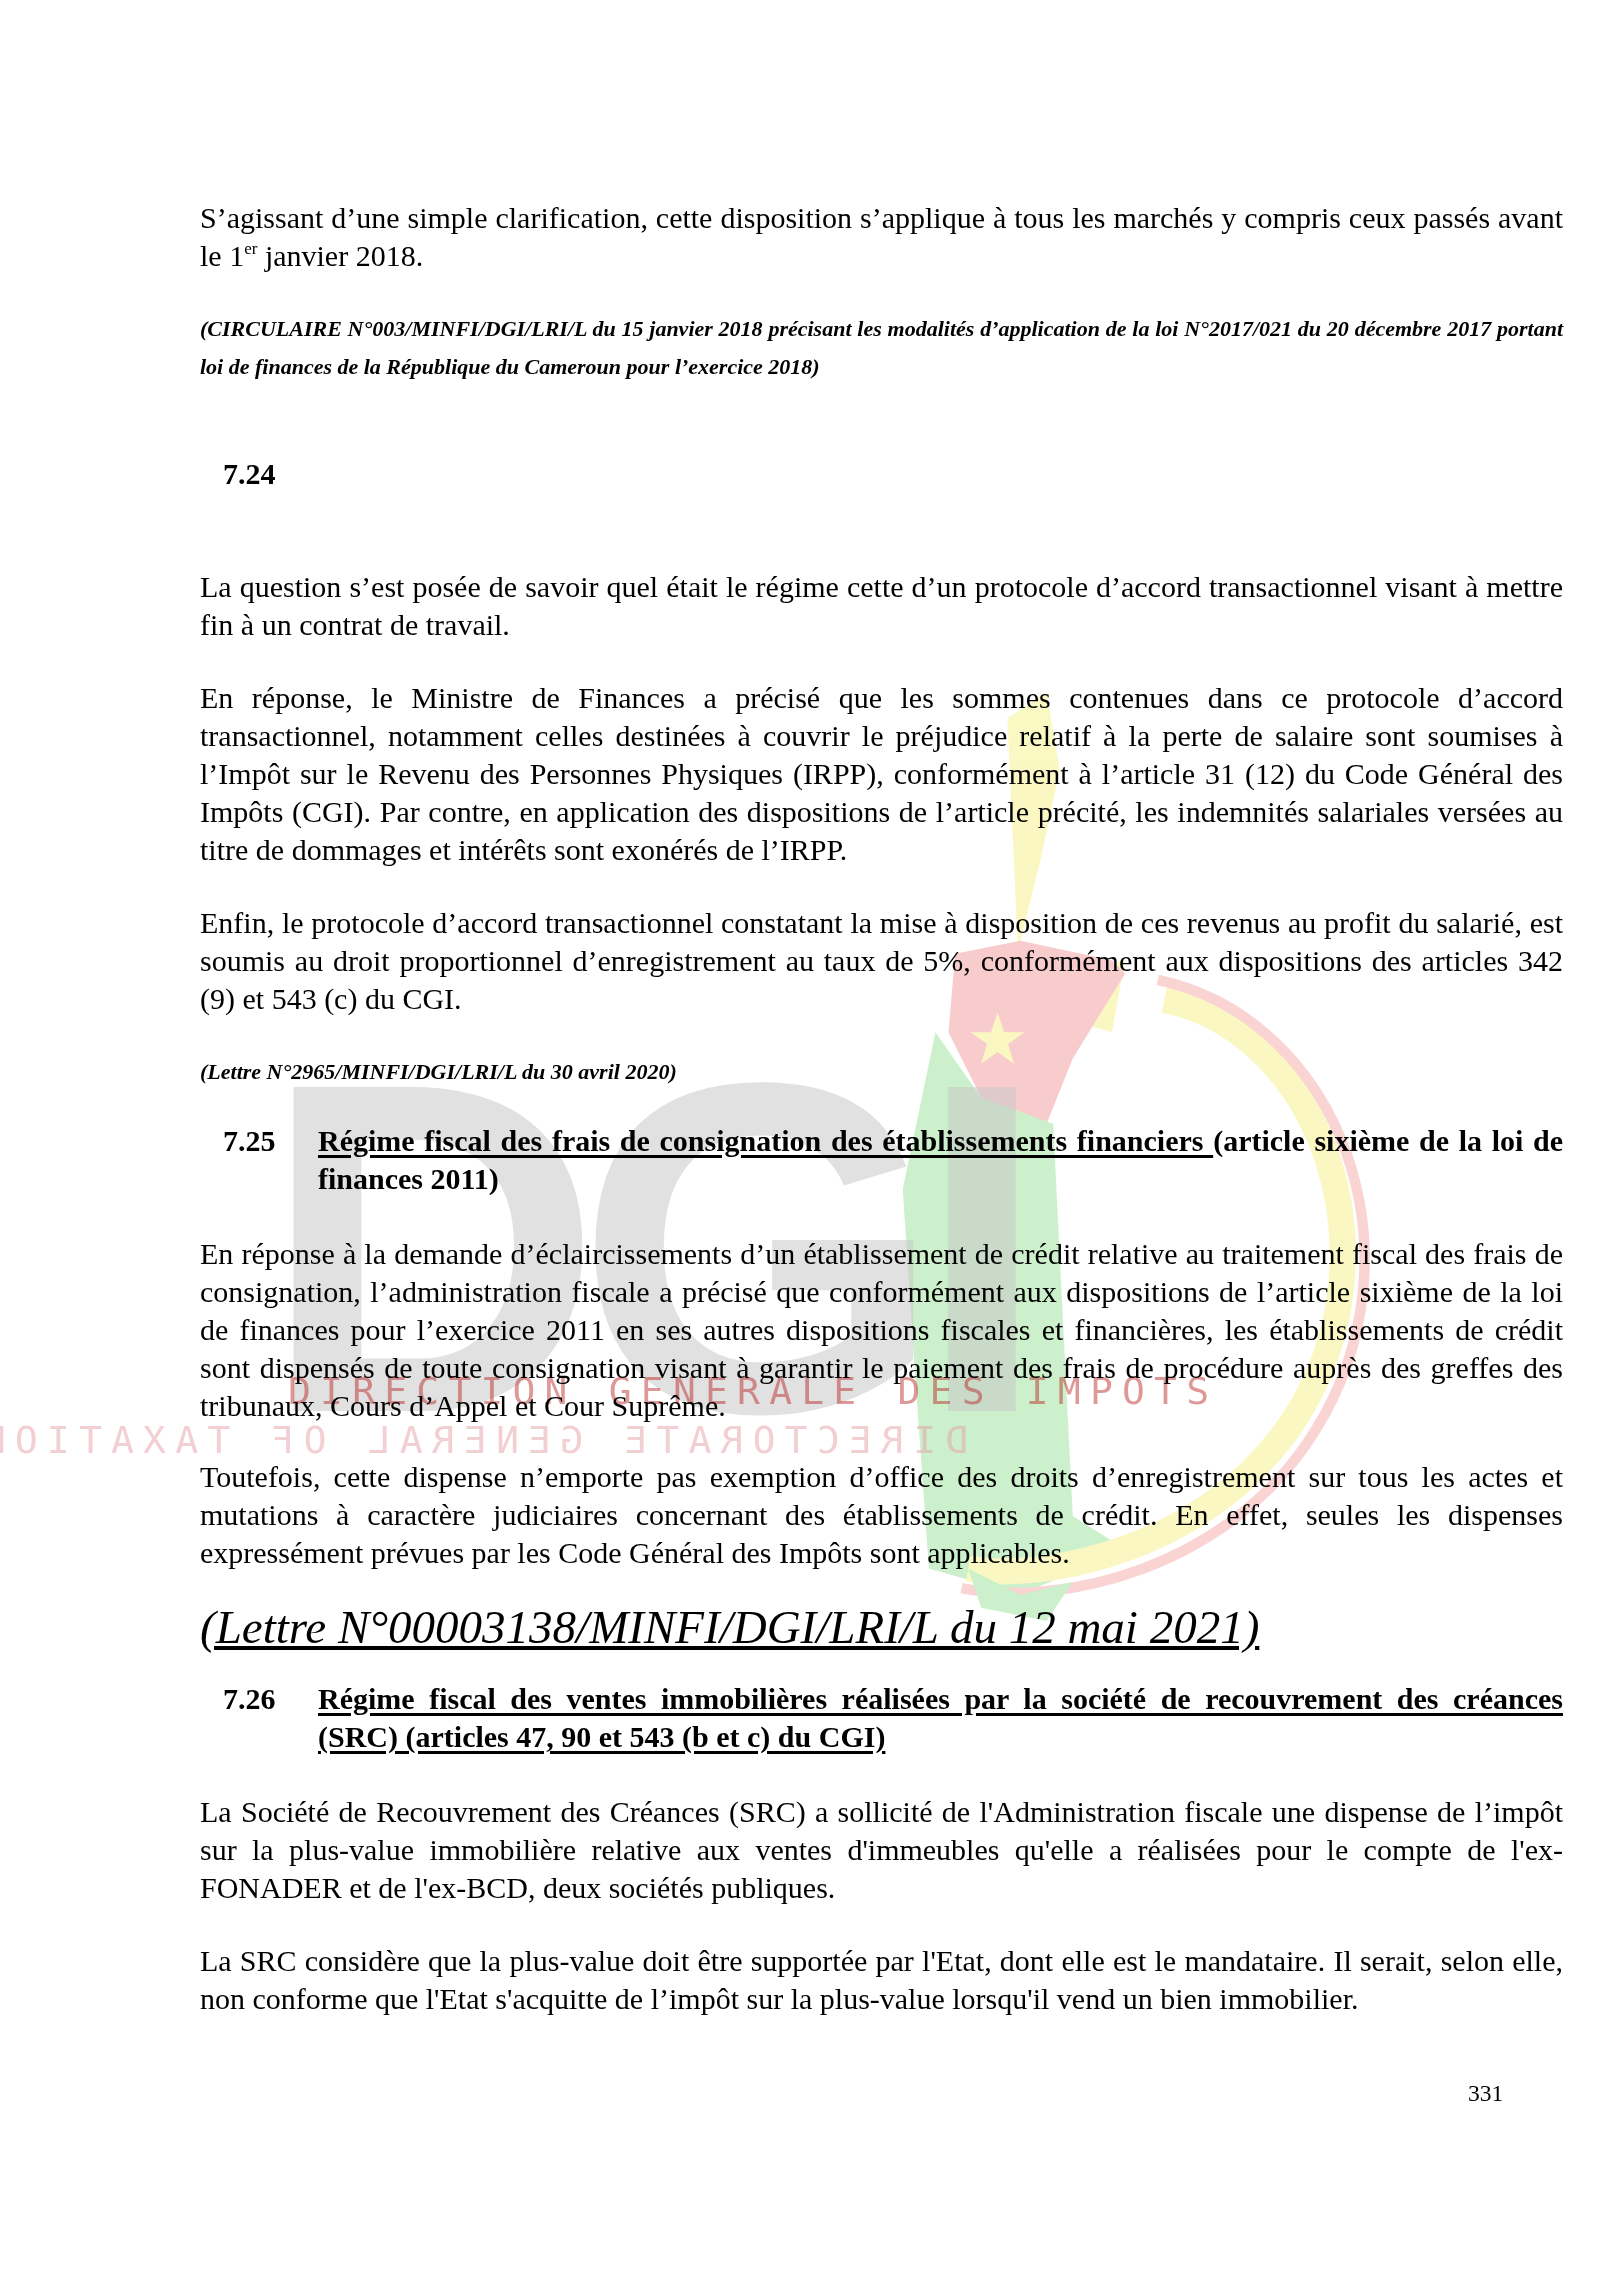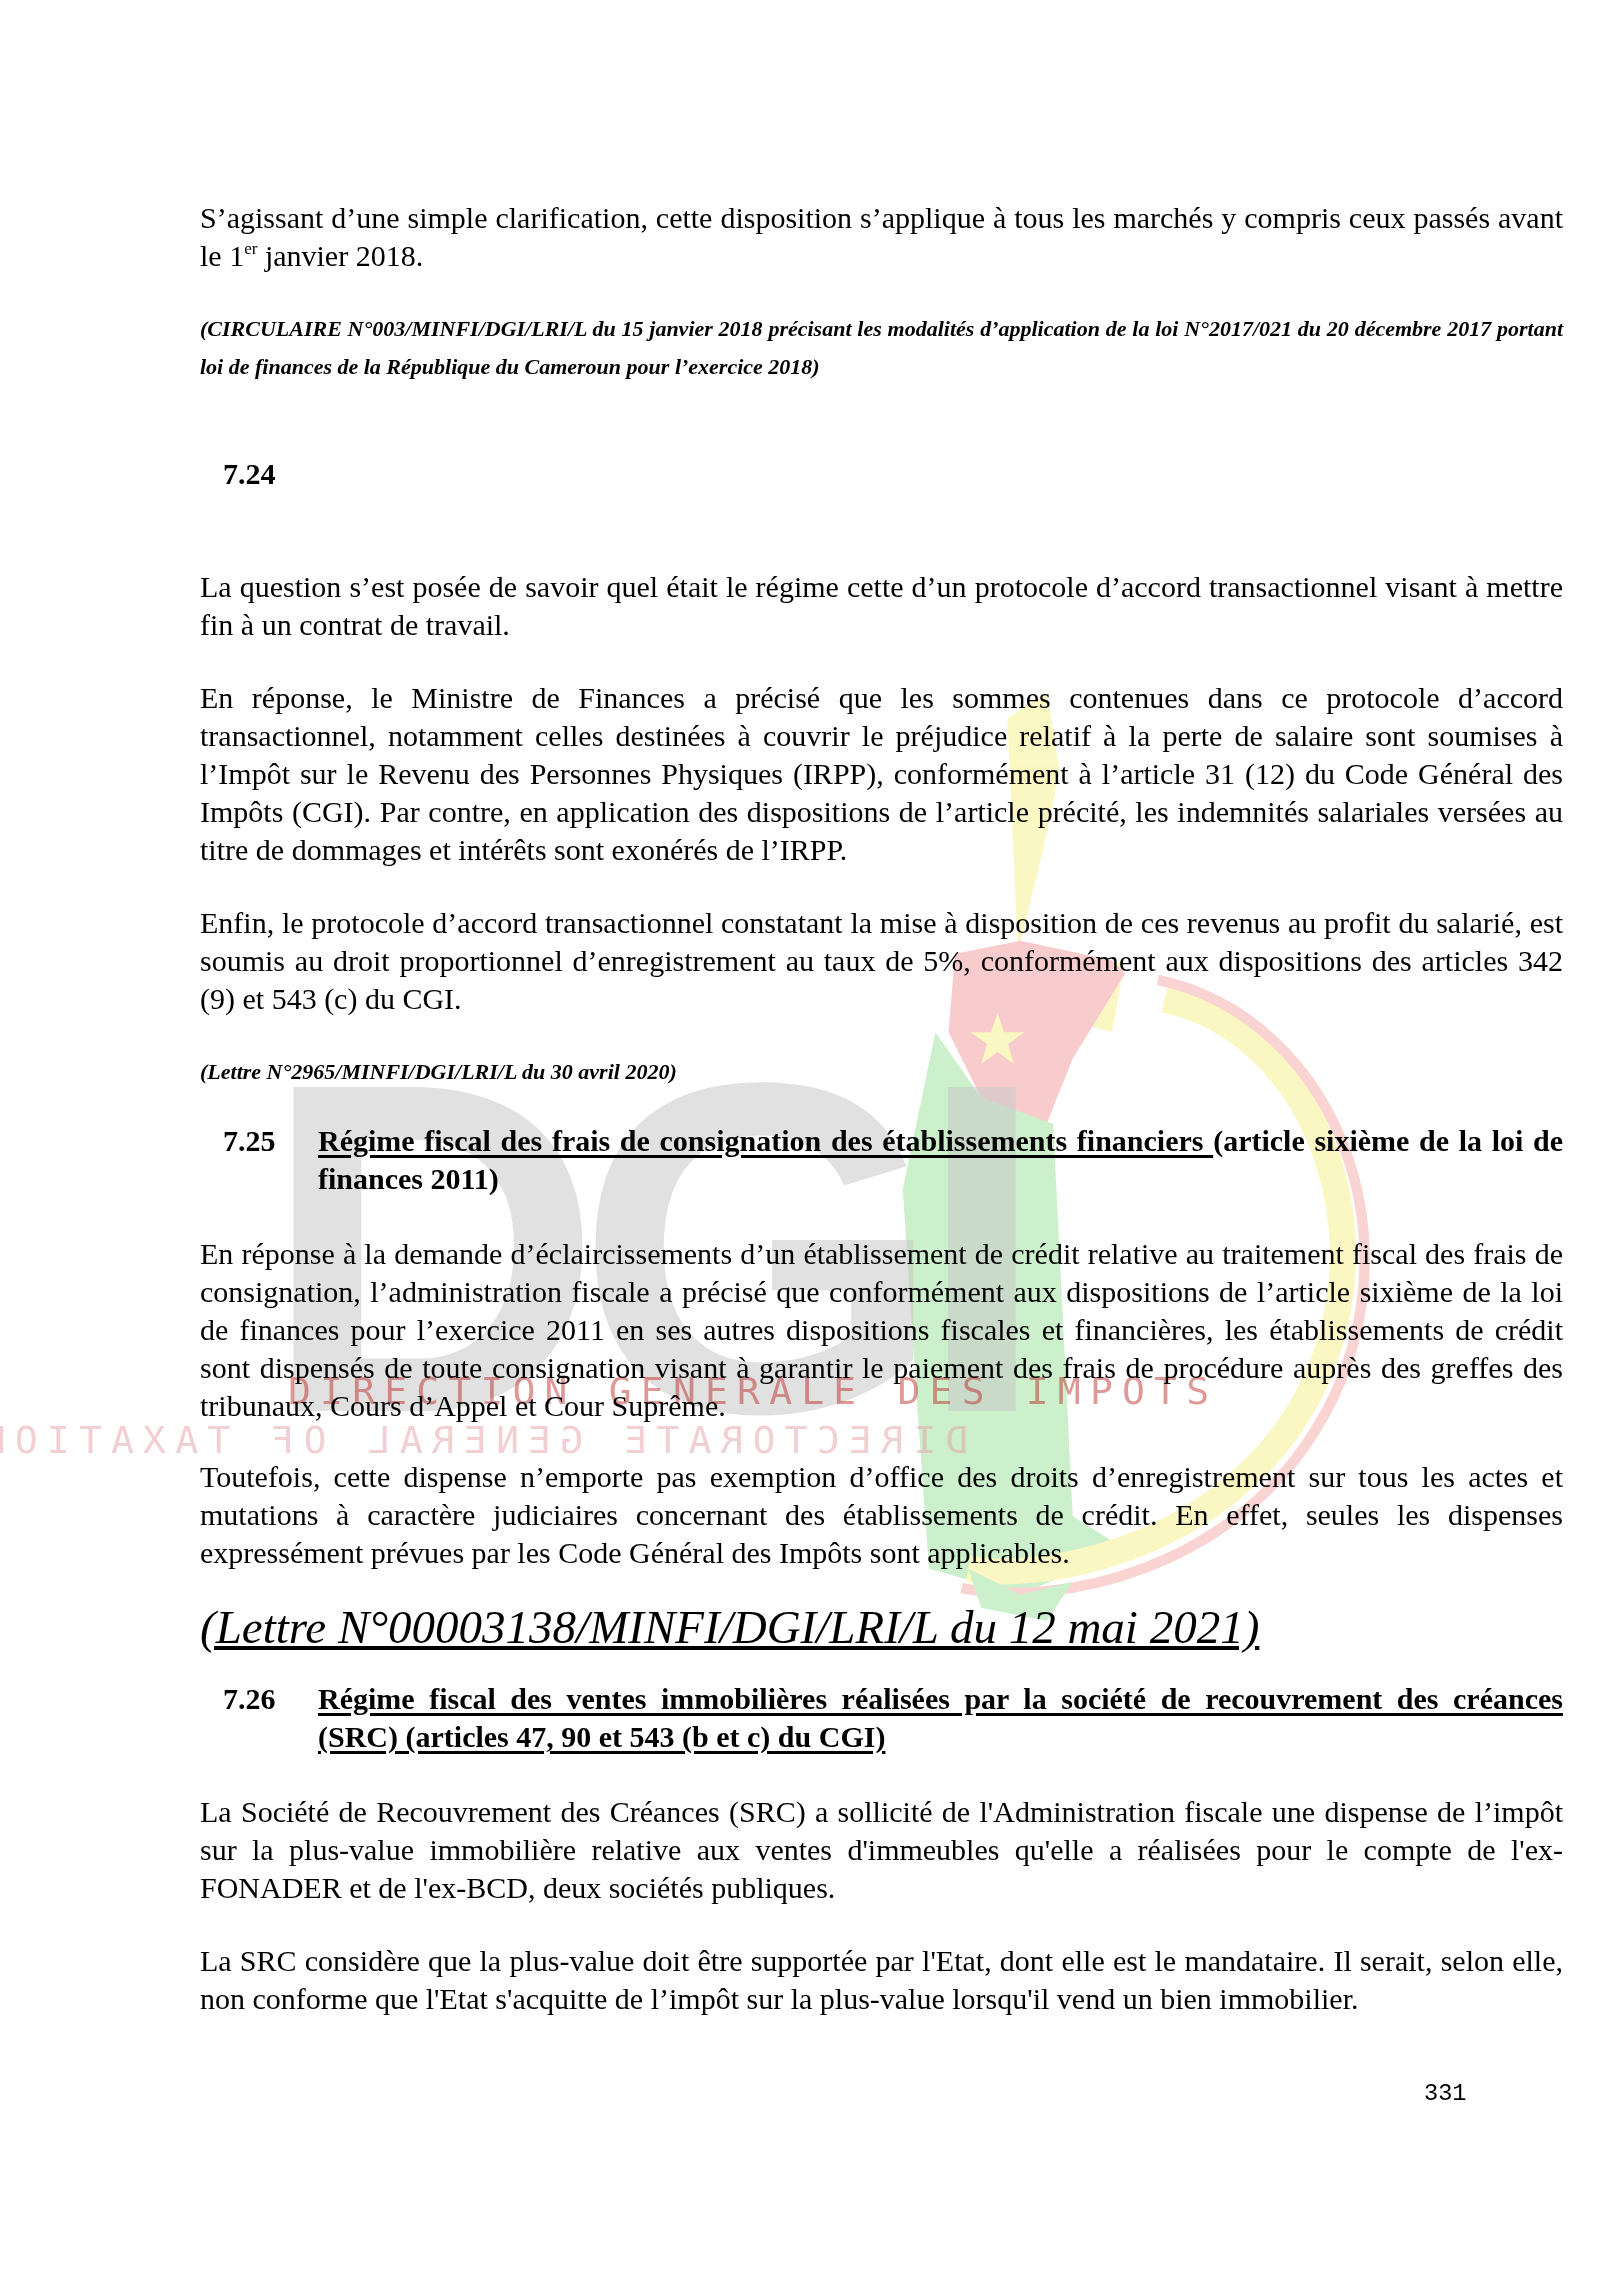--- a/index.html
+++ b/index.html
@@ -19,21 +19,21 @@
   .content { position: absolute; left: 192px; top: 0; width: 1363px; z-index: 1; }
   p, .blk { margin: 8px; position: absolute; left: 0; width: 1363px; }
   .body { font-size: 30px; line-height: 38px; text-align: justify; text-align-last: left; }
   .ref { font-size: 22px; line-height: 38px; font-weight: bold; font-style: italic; text-align: justify; }
   .ref-lg { font-size: 47px; line-height: 46px; font-style: italic; text-decoration: underline; }
   .heading { font-size: 30px; line-height: 38px; font-weight: bold; }
   .heading .num { position: absolute; left: 23px; top: 0; }
   .heading .txt { position: absolute; left: 118px; width: 1245px; text-align: justify; text-align-last: left; }
   .heading .u { text-decoration: underline; text-decoration-thickness: 3.3px; text-underline-offset: 3.9px; }
   sup { font-size: 17px; line-height: 0; vertical-align: 11.8px; }
-  .pagenum { position: absolute; left: 1424px; top: 2080px; font-family: Liberation Mono, monospace; font-size: 23.6px; z-index: 1; }
+  .pagenum { position: absolute; left: 1468px; top: 2080px; font-family: Liberation Serif, serif; font-size: 23.6px; z-index: 1; }
 </style>
 </head>
 <body>
 
 <div class="page">
 
   <div class="watermark">
     <svg width="1623" height="2295" style="position:absolute;left:0;top:0" viewBox="0 0 2481 3509">
 
       <g opacity="0.45">

